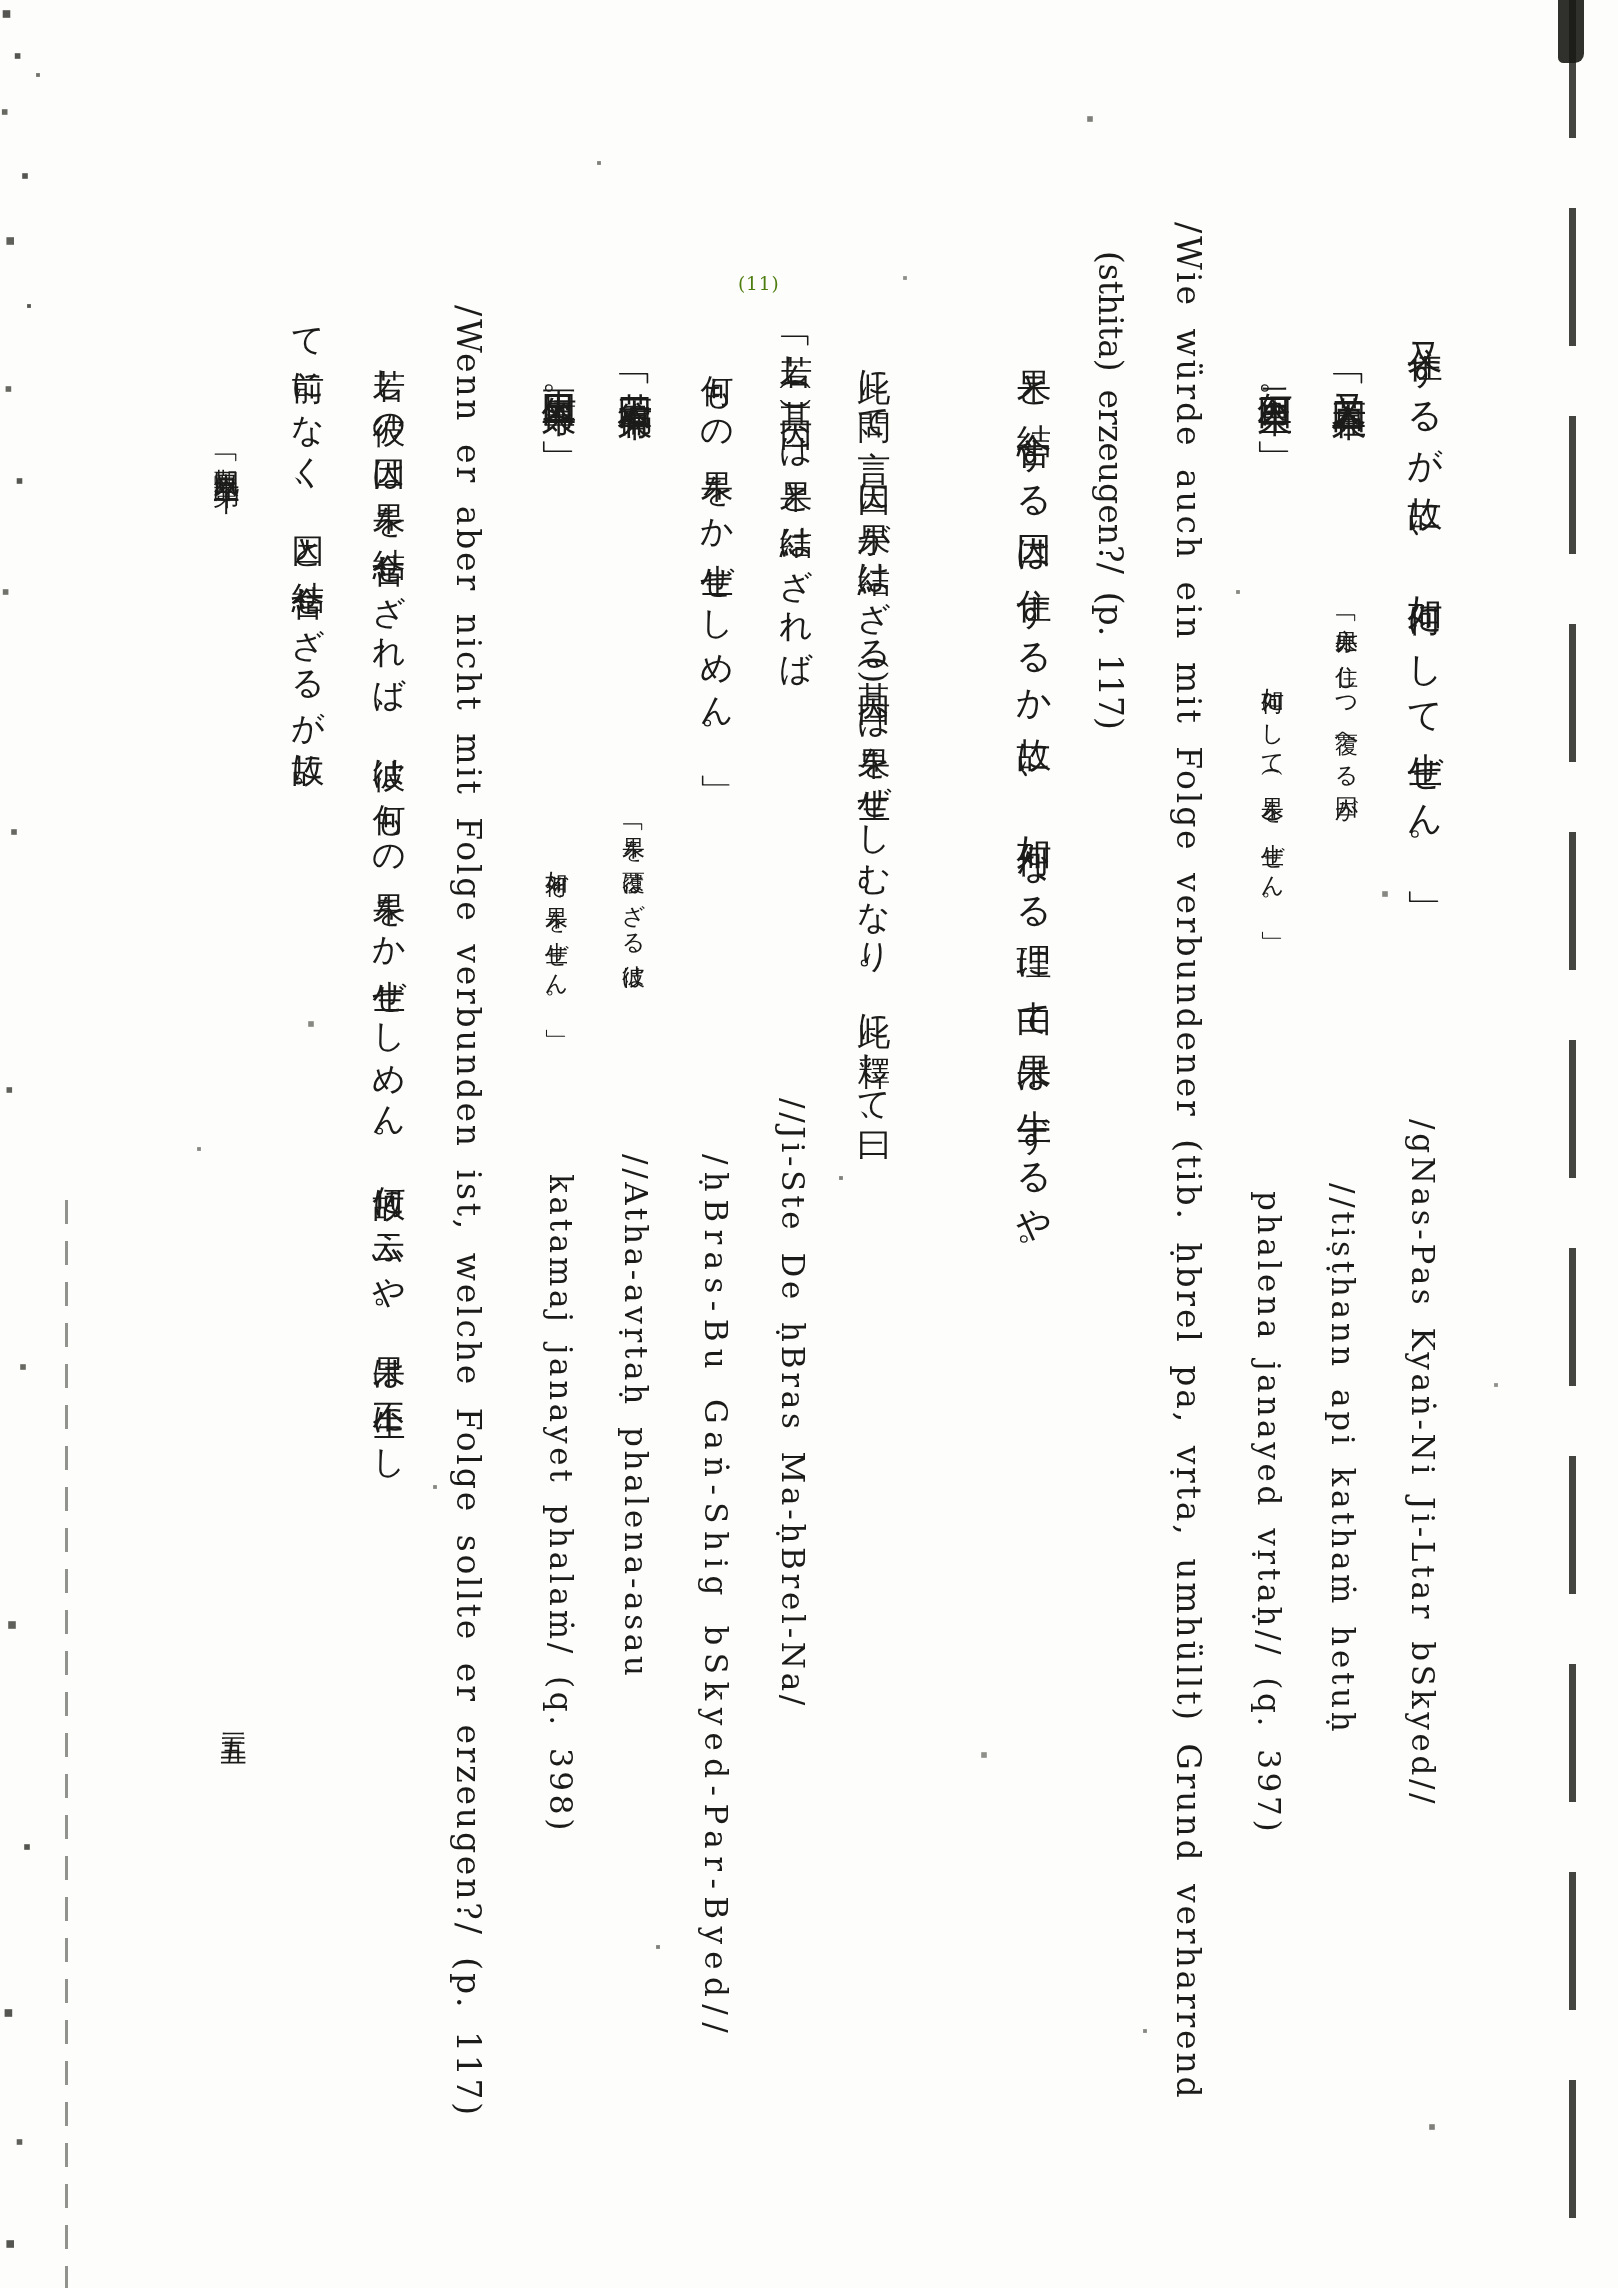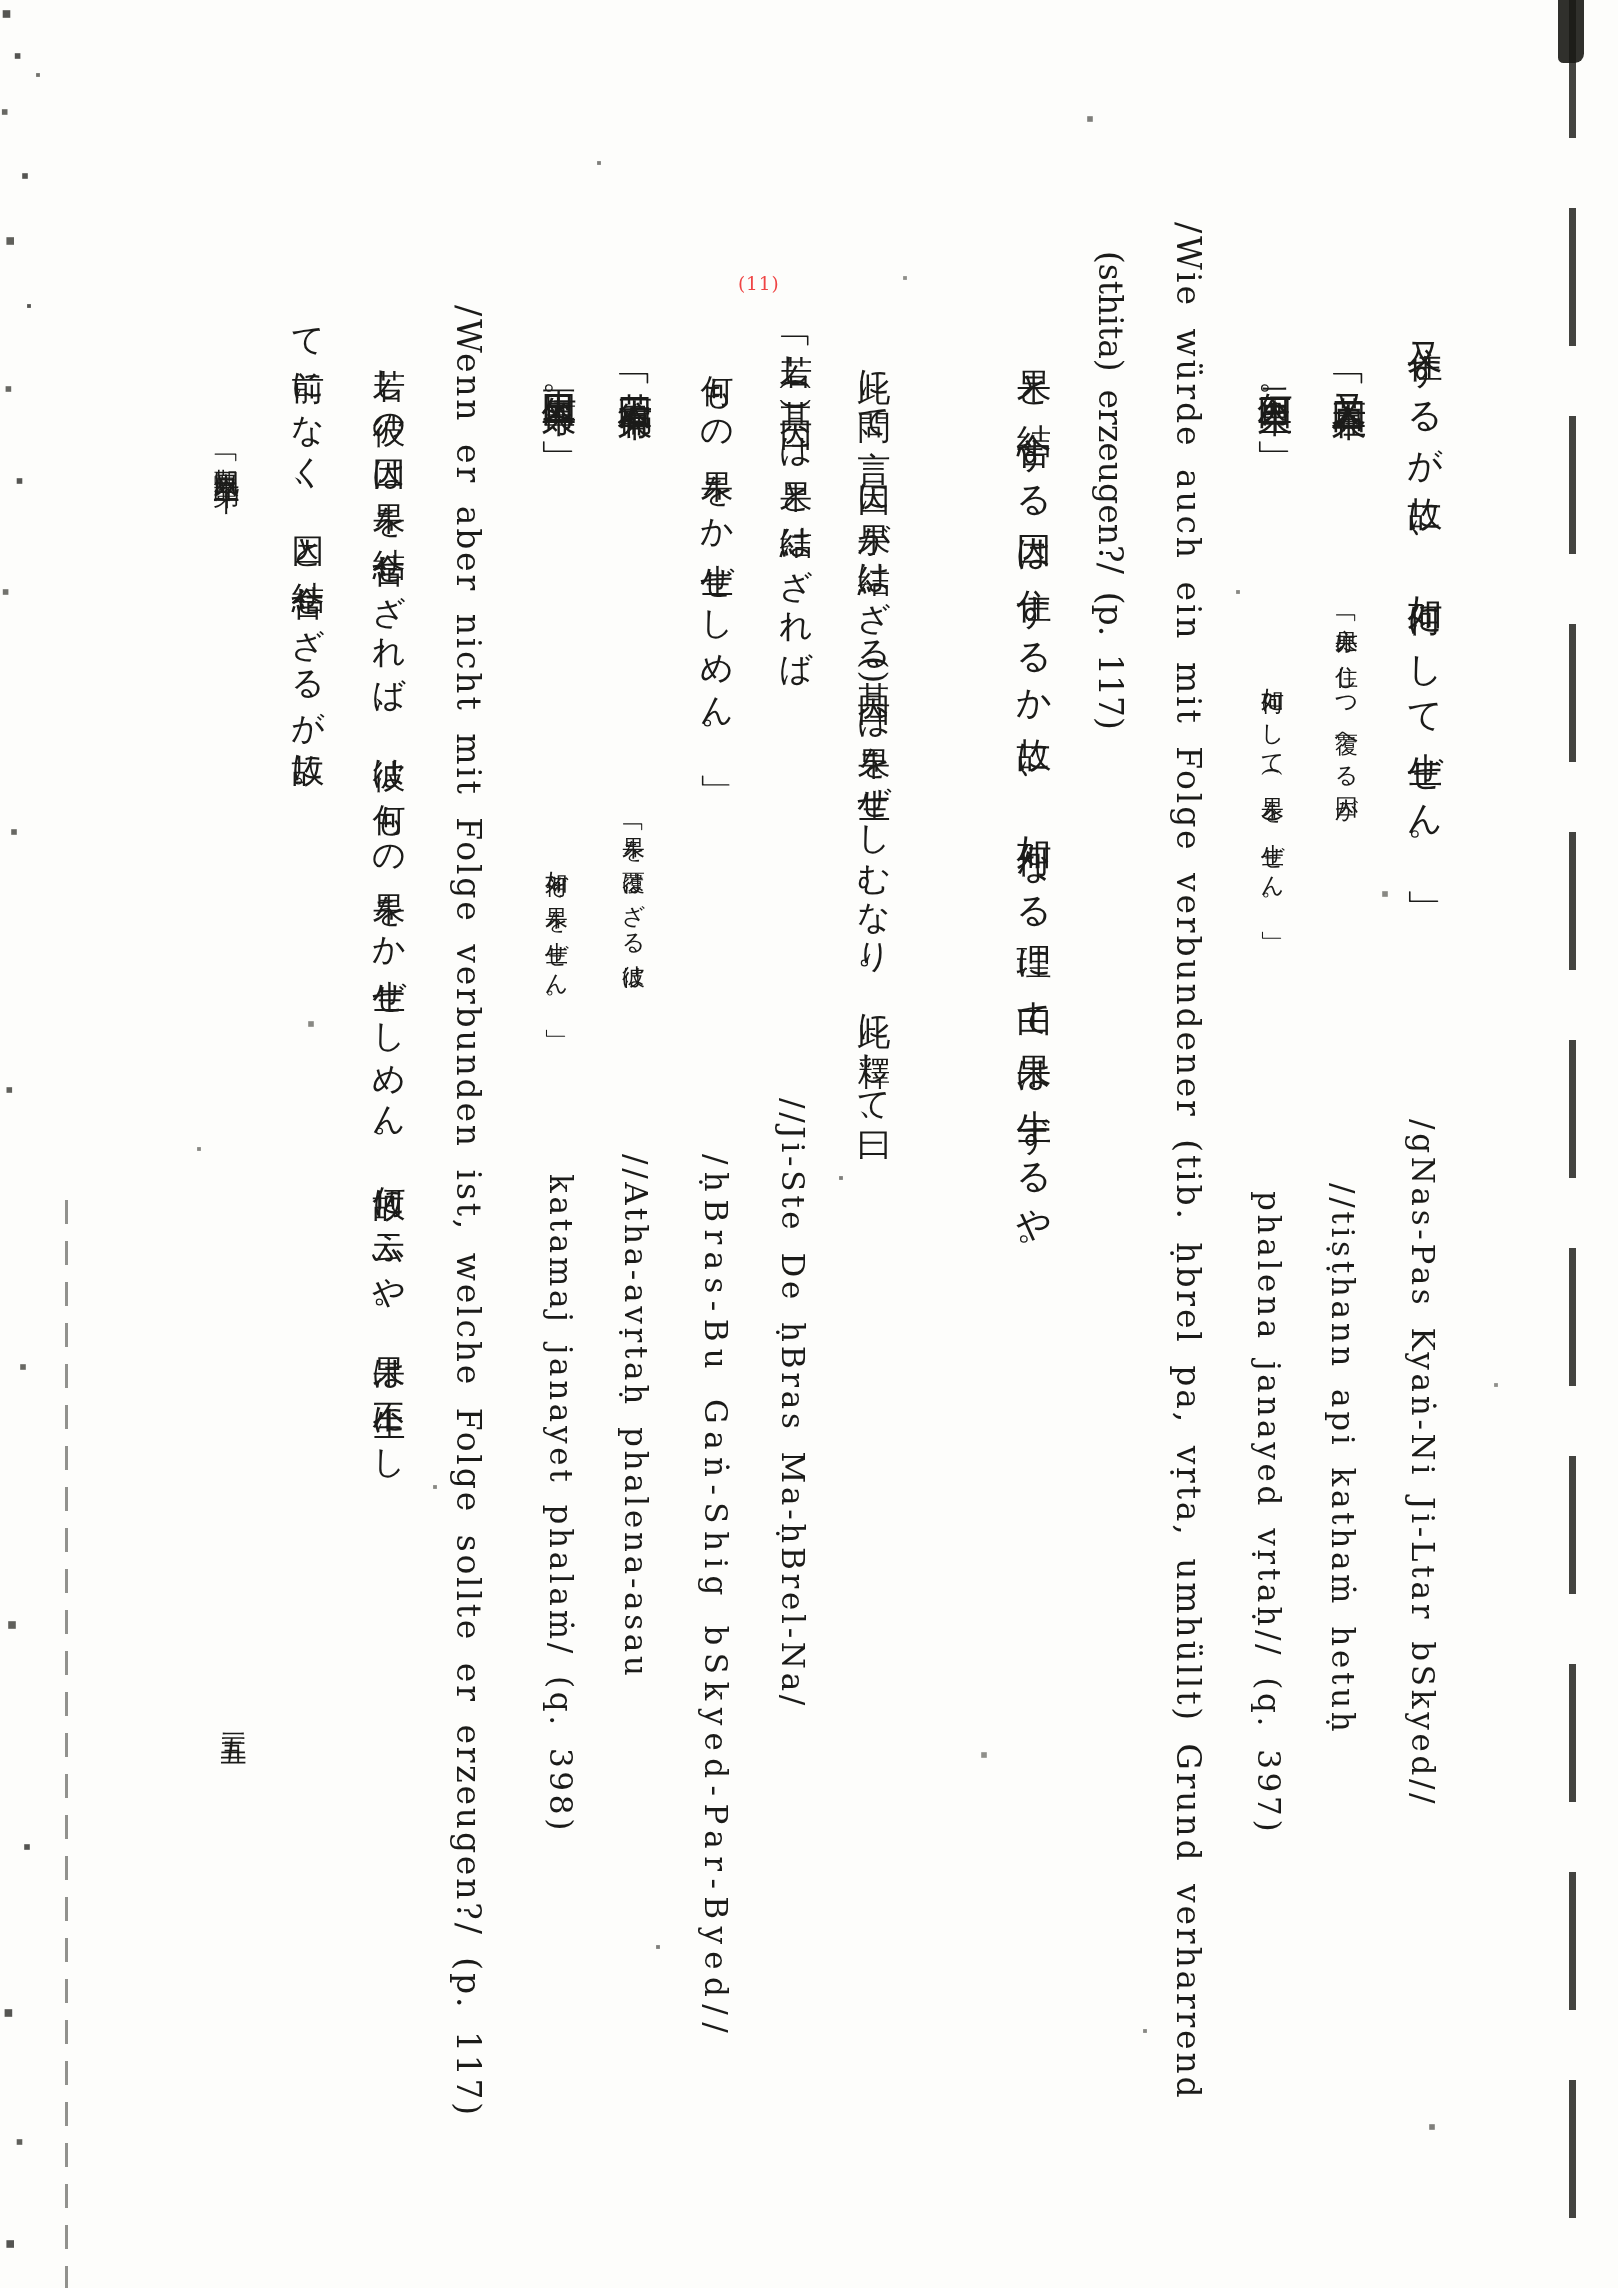--- a/index.html
+++ b/index.html
@@ -19,21 +19,21 @@
     white-space:nowrap;
     line-height:1;
     color:#1b1b19;
   }
   .jp-main{font-size:35px;letter-spacing:7.4px;}
   .jp-main2{font-size:33px;letter-spacing:3.7px;}
   .jp-cn{font-size:35px;letter-spacing:3.7px;}
   .jp-small{font-size:23px;letter-spacing:3.7px;}
   .latin{font-size:31px;letter-spacing:3.7px;word-spacing:5.5px;}
   .german{font-size:33px;letter-spacing:2.8px;word-spacing:7.4px;}
-  .hmark{position:absolute;font-size:18.5px;letter-spacing:0.9px;color:#ef4444;}
+  .hmark{position:absolute;font-size:18.5px;letter-spacing:0.9px;color:#4d7c0f;}
   .title-col{font-size:26px;letter-spacing:2.8px;}
   .pageno-col{font-size:26px;letter-spacing:4.6px;}
 
   
   .c-intro1   {left:1407px;top:314px;}
   .c-v1cn1    {left:1331px;top:362px;}
   .c-v1cn1n   {left:1335px;top:607px;}
   .c-v1cn2    {left:1257px;top:362px;}
   .c-v1cn2n   {left:1261px;top:670px;}
   .c-v1tib    {left:1407px;top:1119px;}

